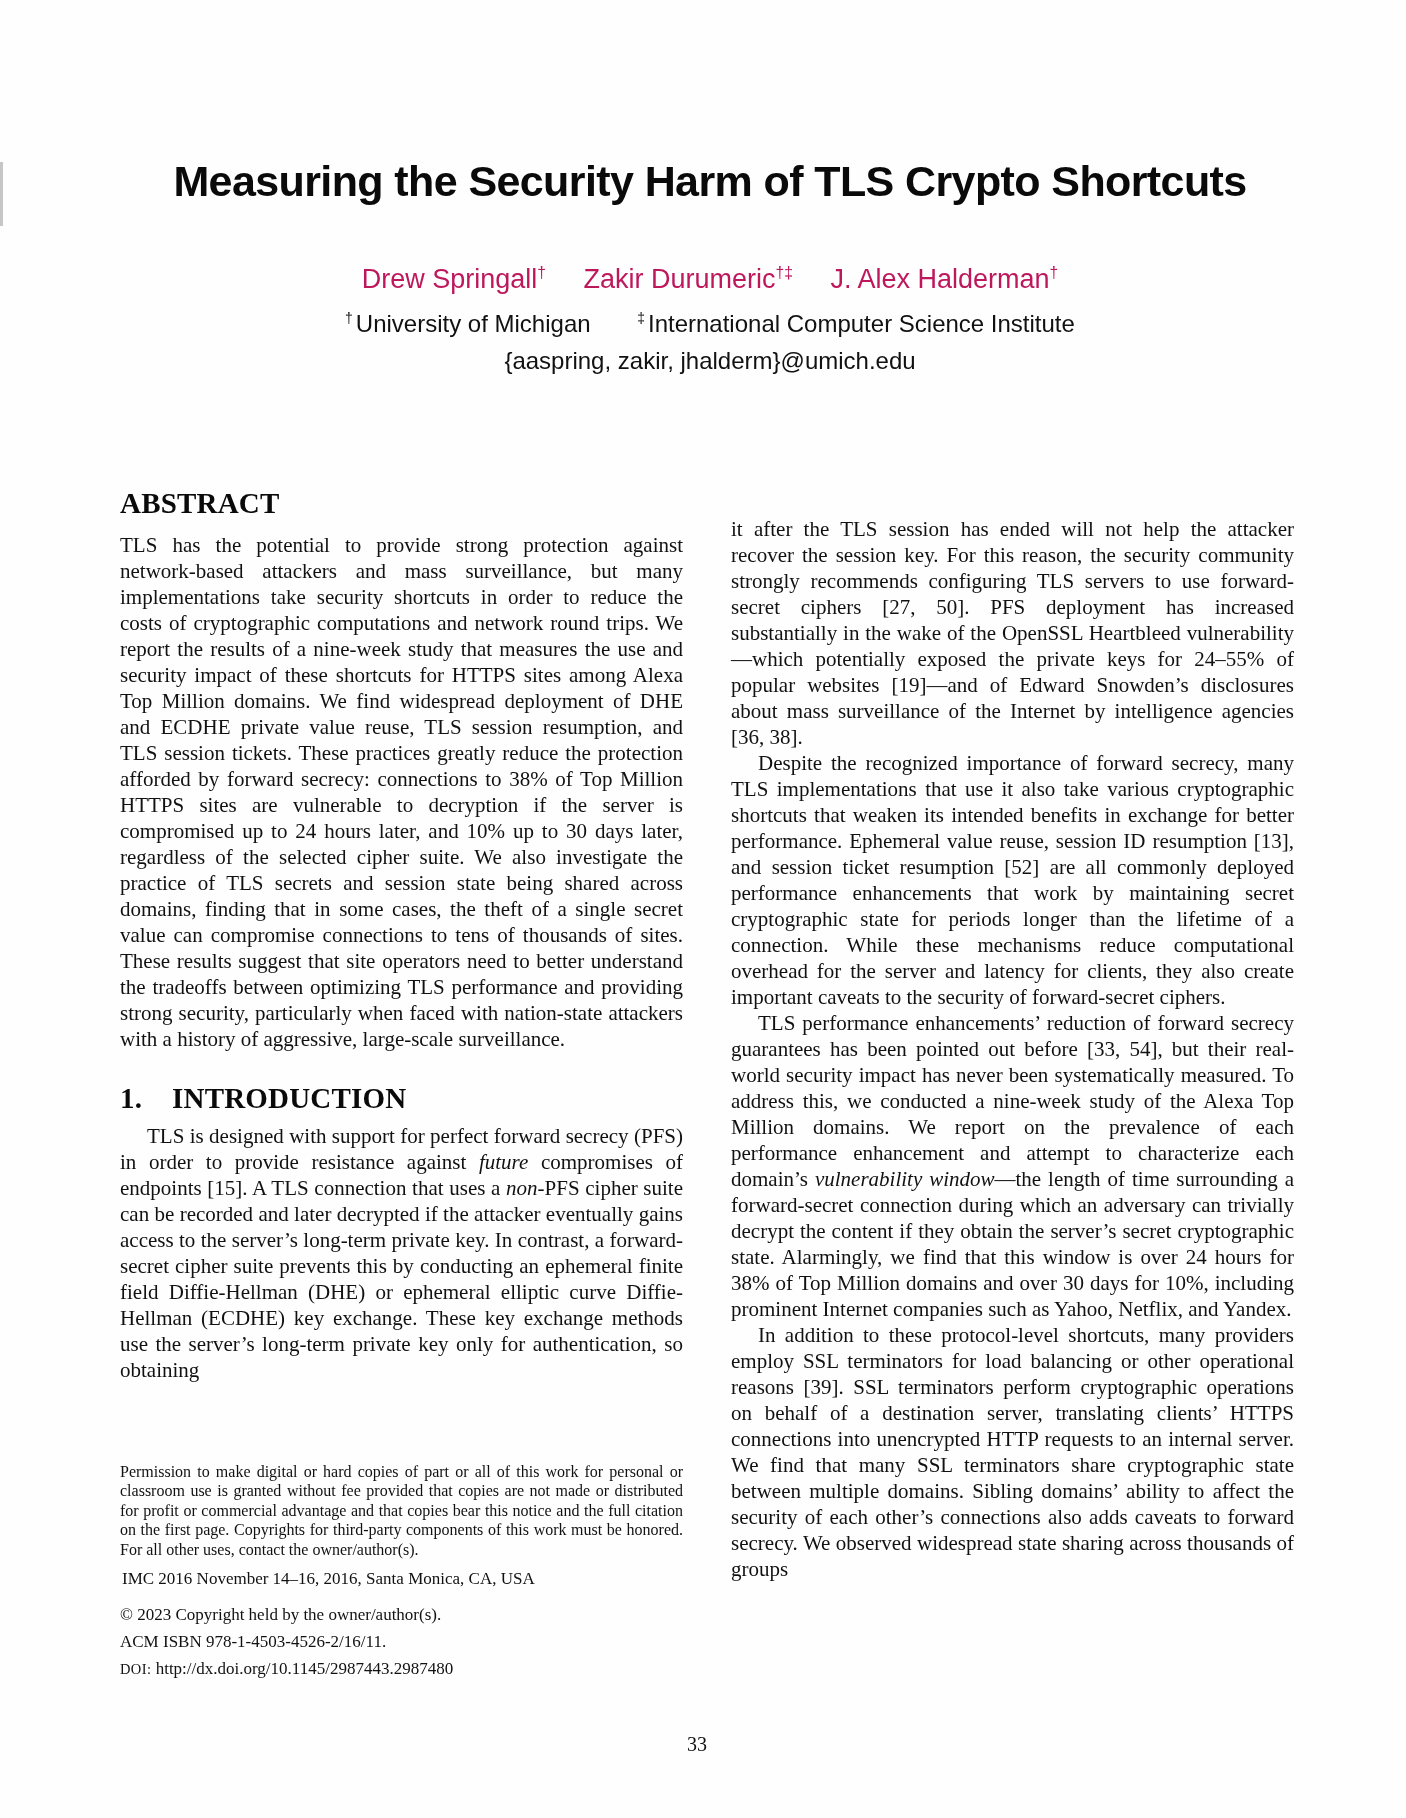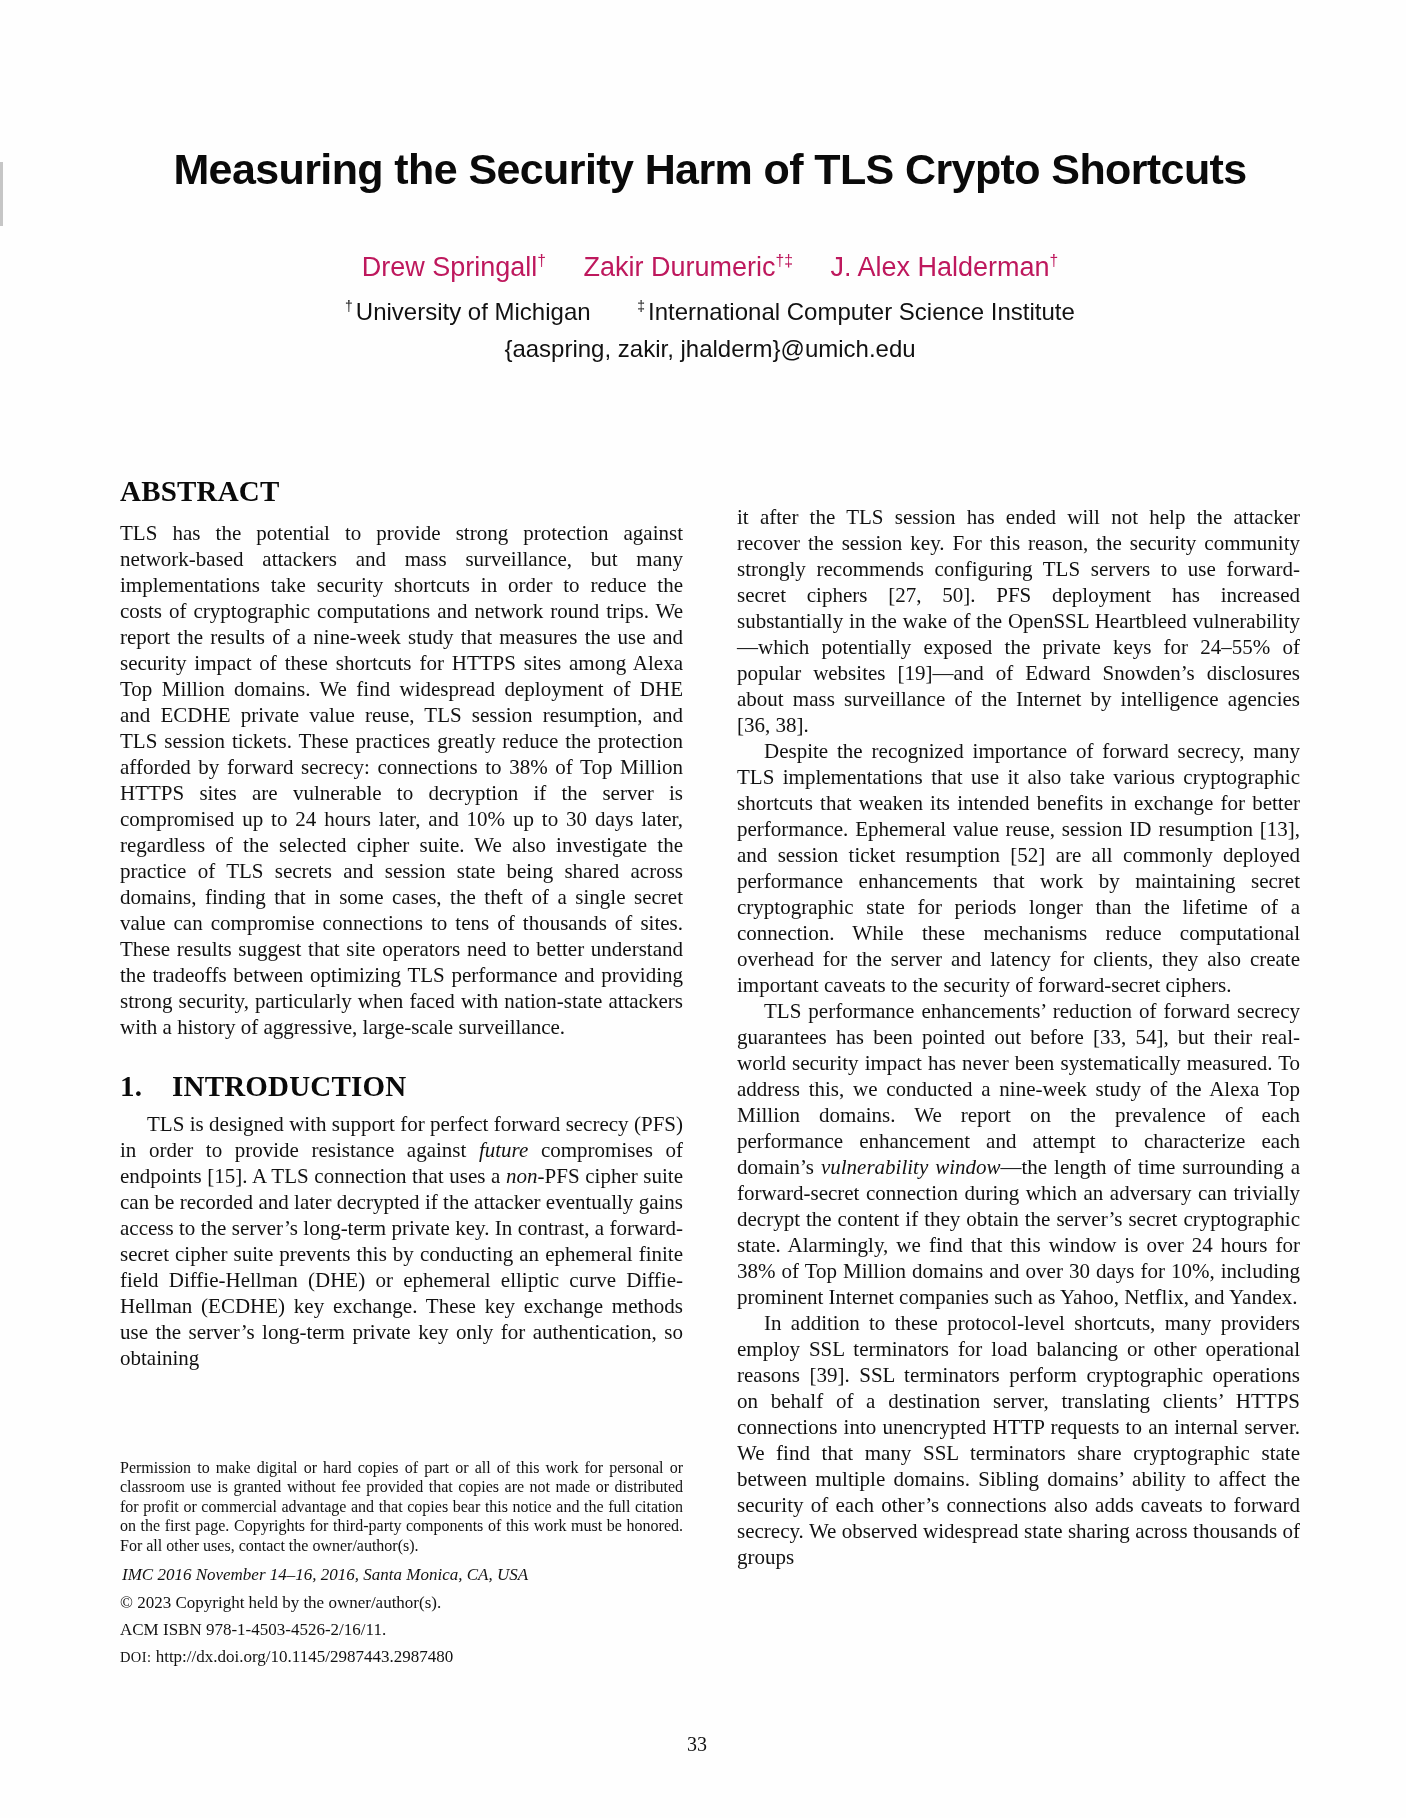--- a/index.html
+++ b/index.html
@@ -8,35 +8,35 @@
     background: #fdfdfd; color: #111;
     font-family: "Liberation Serif", "DejaVu Serif", serif;
     position: relative;
   }
   .page { position: relative; width: 1406px; height: 1818px; overflow: hidden; background: #fefefe; }
   .scan-artifact { position: absolute; left: 0; top: 162px; width: 3px; height: 64px; background: #c6c6c6; }
 
   
   .front-matter { margin: 0 106px 0 120px; padding-top: 142px; text-align: center; }
   .title {
-    margin: 4px;
+    margin: 16px;
     font-family: "Liberation Sans", "DejaVu Sans", sans-serif;
     font-weight: 700; font-size: 43px; line-height: 1.08; letter-spacing: -0.6px;
     color: #0a0a0a;
   }
   .authors { margin-top: 60px; font-family: "Liberation Sans", "DejaVu Sans", sans-serif; font-size: 27px; color: #be185d; }
   .author + .author { margin-left: 30px; }
   sup { font-size: 58%; vertical-align: super; line-height: 0; }
   .affils { margin-top: 15px; font-family: "Liberation Sans", "DejaVu Sans", sans-serif; font-size: 24px; text-align: center; }
   .affil + .affil { margin-left: 40px; }
   .affil sup { margin-right: 3px; }
   .email { margin-top: 9px; font-family: "Liberation Sans", "DejaVu Sans", sans-serif; font-size: 24px; }
 
   
-  .columns { display: flex; gap: 24px; margin: 112px 106px 0 120px; height: 1192px; justify-content: space-between; }
+  .columns { display: flex; gap: 48px; margin: 112px 106px 0 120px; height: 1192px; }
   .col { width: 563px; }
   .col-left { display: flex; flex-direction: column; }
   .col-right { padding-top: 17px; }
 
   .sec-head { margin: 0; font-size: 29px; font-weight: 700; color: #0a0a0a; letter-spacing: 0.2px; }
   .sec-head.numbered { margin-top: 30px; }
   .sec-num { display: inline-block; width: 52px; }
 
   .body-text {
     margin: 12px 0 0 0;
@@ -46,21 +46,21 @@
   }
   .body-text + .body-text { margin-top: 0; }
   .intro-p { margin-top: 8px; }
   .indent { text-indent: 27px; }
   .noindent { text-indent: 0; }
   .it { font-style: italic; }
 
   
   .footnote { margin-top: auto; }
   .permission { margin: 0; font-size: 16px; line-height: 19.5px; text-align: justify; }
-  .conf { margin: 10px 0 8px 2px; font-size: 17px; font-style: italic; }
+  .conf { margin: 10px 0 16px 2px; font-size: 17px; }
   .meta { margin: 7px 0 0 0; font-size: 17px; }
   .doi-label { font-size: 14.5px; letter-spacing: 0.4px; }
 
   .page-number { position: absolute; left: 108px; top: 1733px; width: 1178px; text-align: center; font-size: 20px; }
 </style>
 </head>
 <body>
 
 <div class="page">
   <div class="scan-artifact"></div>

